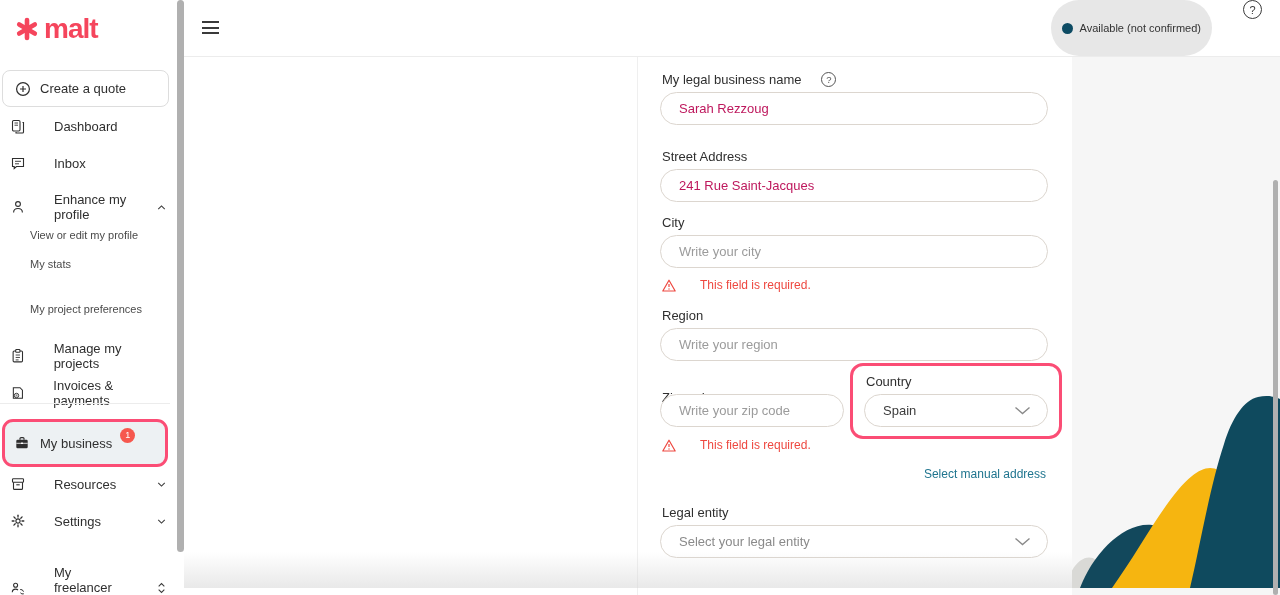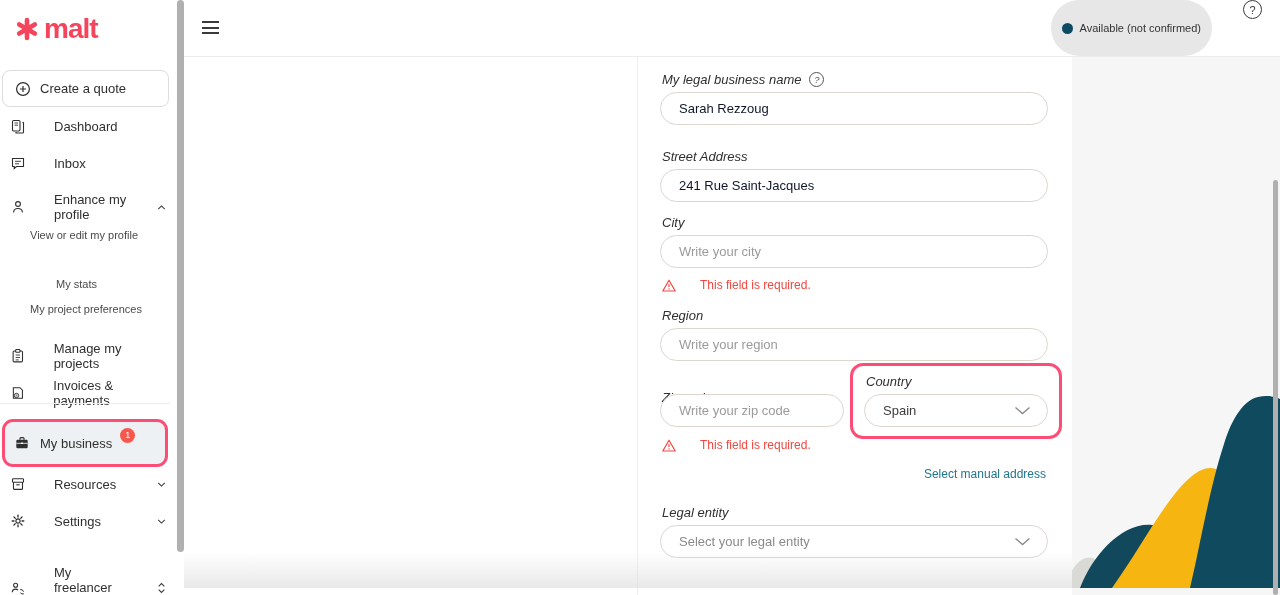--- a/index.html
+++ b/index.html
@@ -45,25 +45,25 @@
   .col-divider { position:absolute; left:637px; top:57px; width:1px; height:538px; background:#efefef; }
   .right-panel { position:absolute; left:1072px; top:57px; width:208px; height:538px; background:#f6f6f6; }
   .bottom-fade { position:absolute; left:184px; bottom:0; width:888px; height:36px;
     background:linear-gradient(to bottom, rgba(220,220,220,0), rgba(214,214,214,0.55)); pointer-events:none; }
   .hills { position:absolute; right:0; bottom:0; width:208px; height:212px; }
   .main-scroll { position:absolute; right:2px; top:180px; width:5px; height:415px;
     background:#b0b0b0; border-radius:3px; }
 
   
   .form { position:absolute; left:660px; top:57px; width:388px; height:538px; }
-  .f-label { position:absolute; left:2px; font-size:13px; color:#2f2f2f; display:flex; align-items:center; gap:8px;font-style:italic; }
+  .f-label { position:absolute; left:2px; font-size:13px; color:#2f2f2f; display:flex; align-items:center; gap:20px; }
   .f-help { width:15px; height:15px; border-radius:50%; border:1.3px solid #555; font-size:9.5px; color:#555;
     display:flex; align-items:center; justify-content:center; cursor:pointer; }
   .f-input { position:absolute; left:0; width:388px; height:33px; border:1px solid #dcd6cf; border-radius:17px;
-    padding:0 18px; font-size:13px; color:#0f172a; background:#fff; outline:none;
+    padding:0 18px; font-size:13px; color:#be185d; background:#fff; outline:none;
     font-family:"Liberation Sans", sans-serif; }
   .f-input::placeholder { color:#9b9b9b; }
   .f-select { position:absolute; height:33px; border:1px solid #dcd6cf; border-radius:17px; background:#fff;
     display:flex; align-items:center; justify-content:space-between; padding:0 16px 0 18px;
     font-size:13px; cursor:pointer; }
   .sel-value { color:#3c3c3c; }
   .sel-placeholder { color:#8a8a8a; }
   .f-error { position:absolute; left:2px; display:flex; align-items:center; gap:24px;
     font-size:12px; color:#ee4840; }
   .manual-link { position:absolute; right:2px; font-size:12px; color:#20758f; cursor:pointer; }
@@ -118,21 +118,21 @@
         <circle cx="8" cy="5" r="2.4" fill="none" stroke="#2f2f2f" stroke-width="1.1"></circle>
         <path d="M3.6 13.5c0-2.5 2-4 4.4-4s4.4 1.5 4.4 4" fill="none" stroke="#2f2f2f" stroke-width="1.1"></path>
       </svg>
       <span class="grow">Enhance my profile</span>
       <svg width="13" height="13" viewBox="0 0 16 16">
         <path d="M4 10l4-4 4 4" fill="none" stroke="#3a3a3a" stroke-width="1.3"></path>
       </svg>
     </div>
 
     <div class="sub-row" style="top:229px;">View or edit my profile</div>
-    <div class="sub-row" style="top:278px;margin-left:26px;">My stats</div>
+    <div class="sub-row" style="top:258px;">My stats</div>
     <div class="sub-row" style="top:303px;">My project preferences</div>
 
     <div class="nav-row" style="top:341px;">
       <svg width="16" height="16" viewBox="0 0 16 16">
         <rect x="3.2" y="2.8" width="9.6" height="11.2" rx="1.1" fill="none" stroke="#2f2f2f" stroke-width="1.1"></rect>
         <rect x="5.8" y="1.4" width="4.4" height="2.8" rx="0.9" fill="#fff" stroke="#2f2f2f" stroke-width="1.1"></rect>
         <path d="M5.8 7h4.4M5.8 9.5h4.4M5.8 12h3" stroke="#2f2f2f" stroke-width="0.9"></path>
       </svg>
       <span>Manage my projects</span>
     </div>

